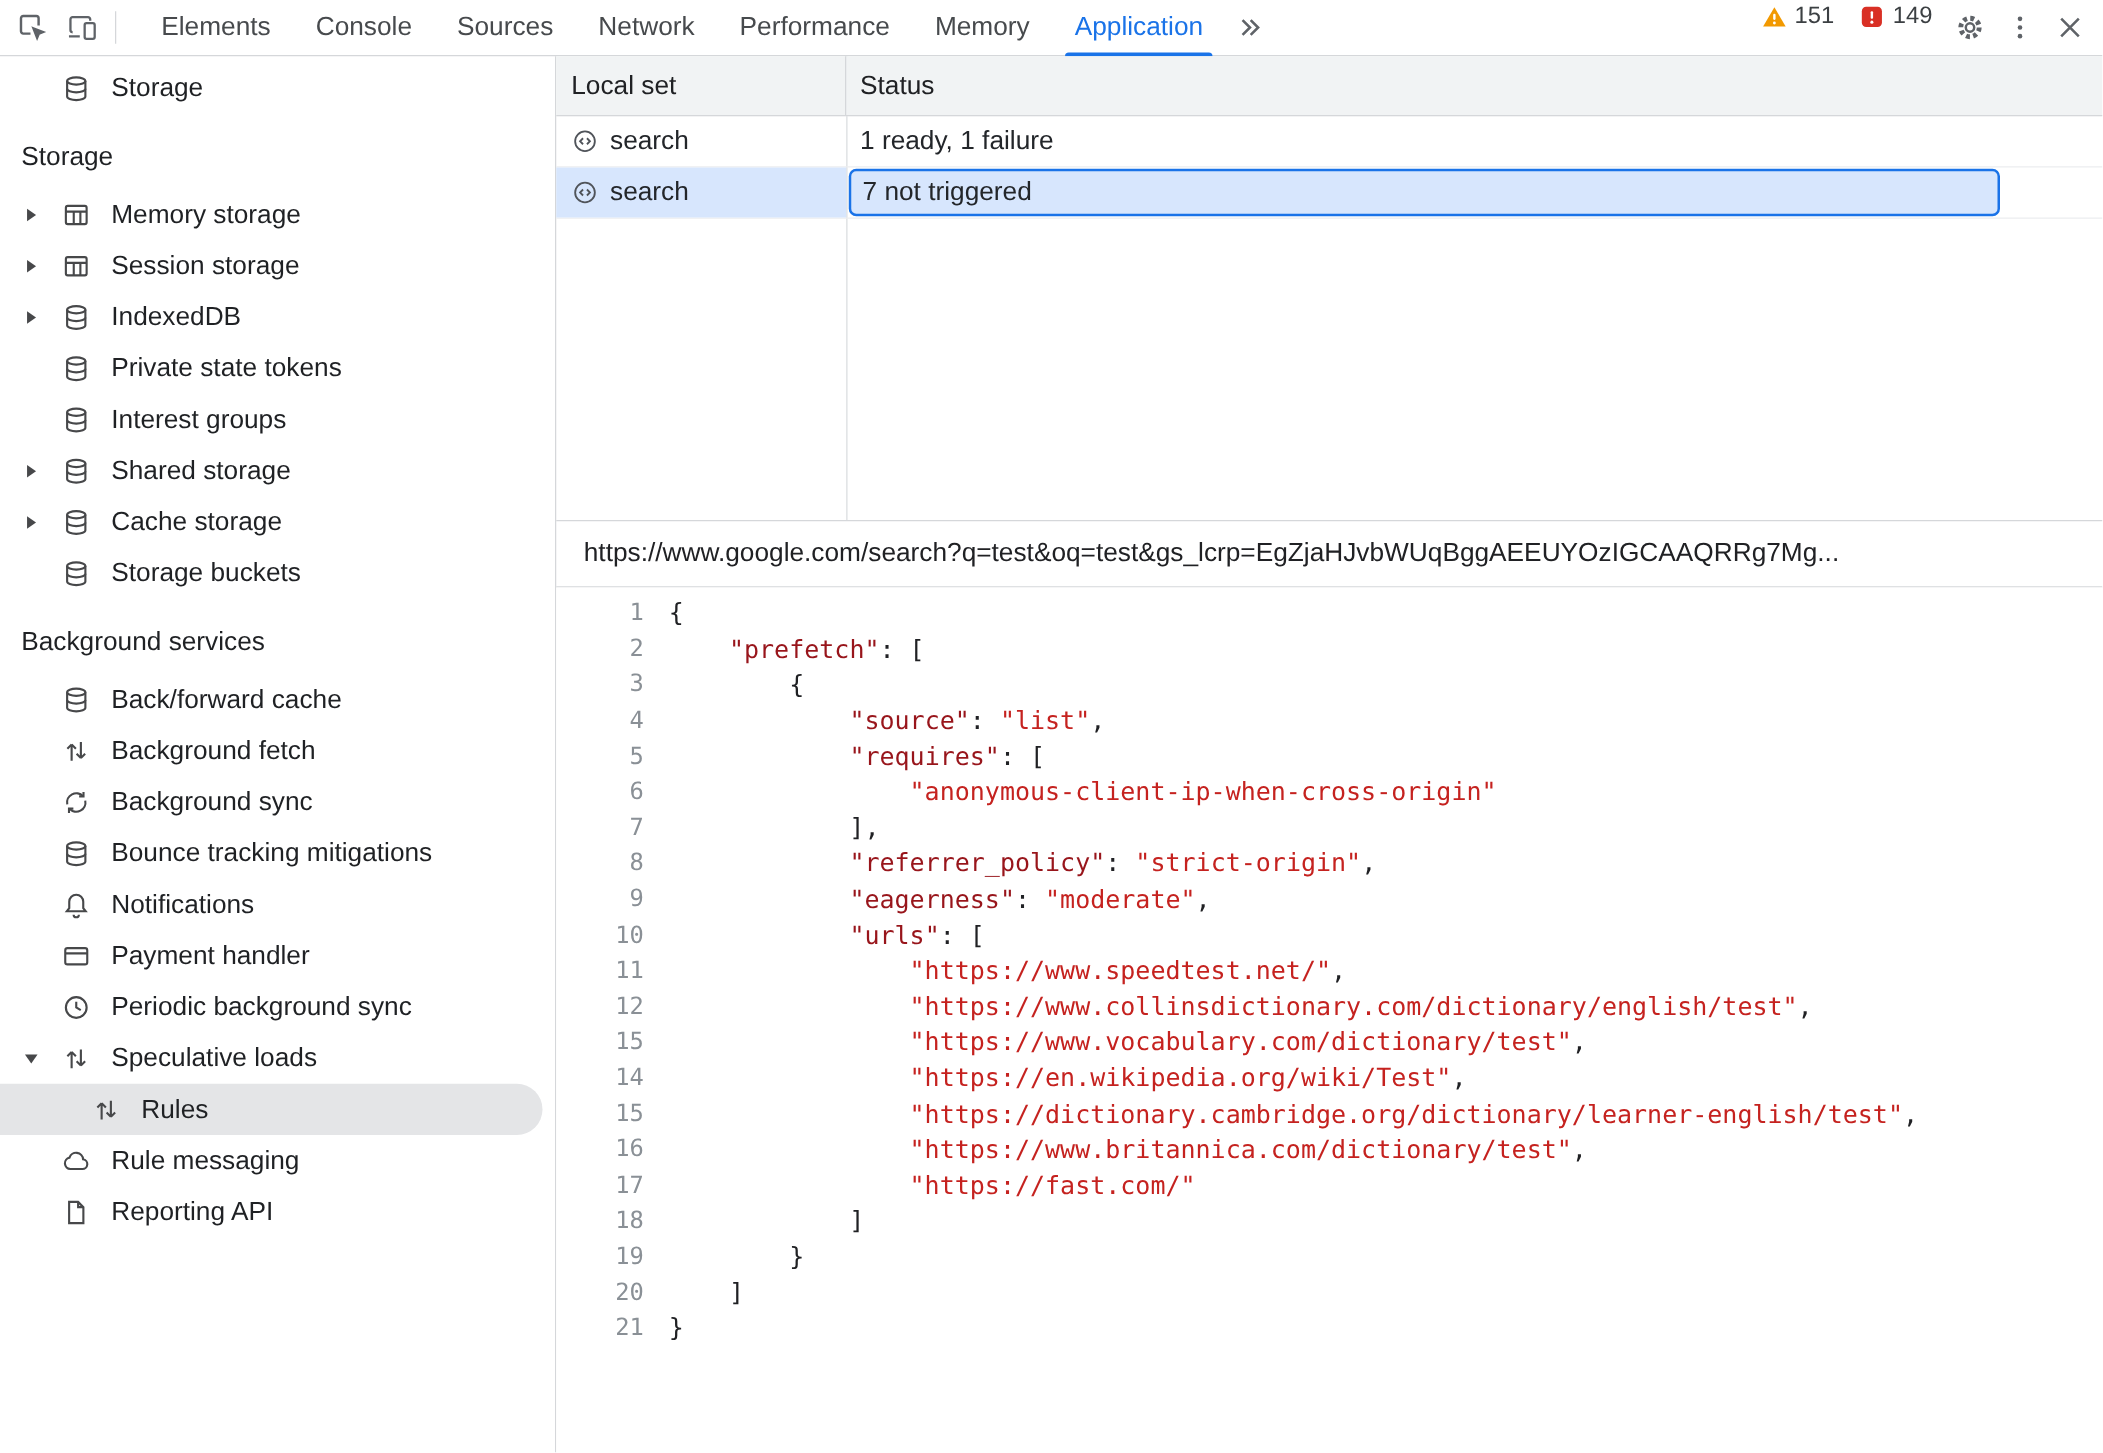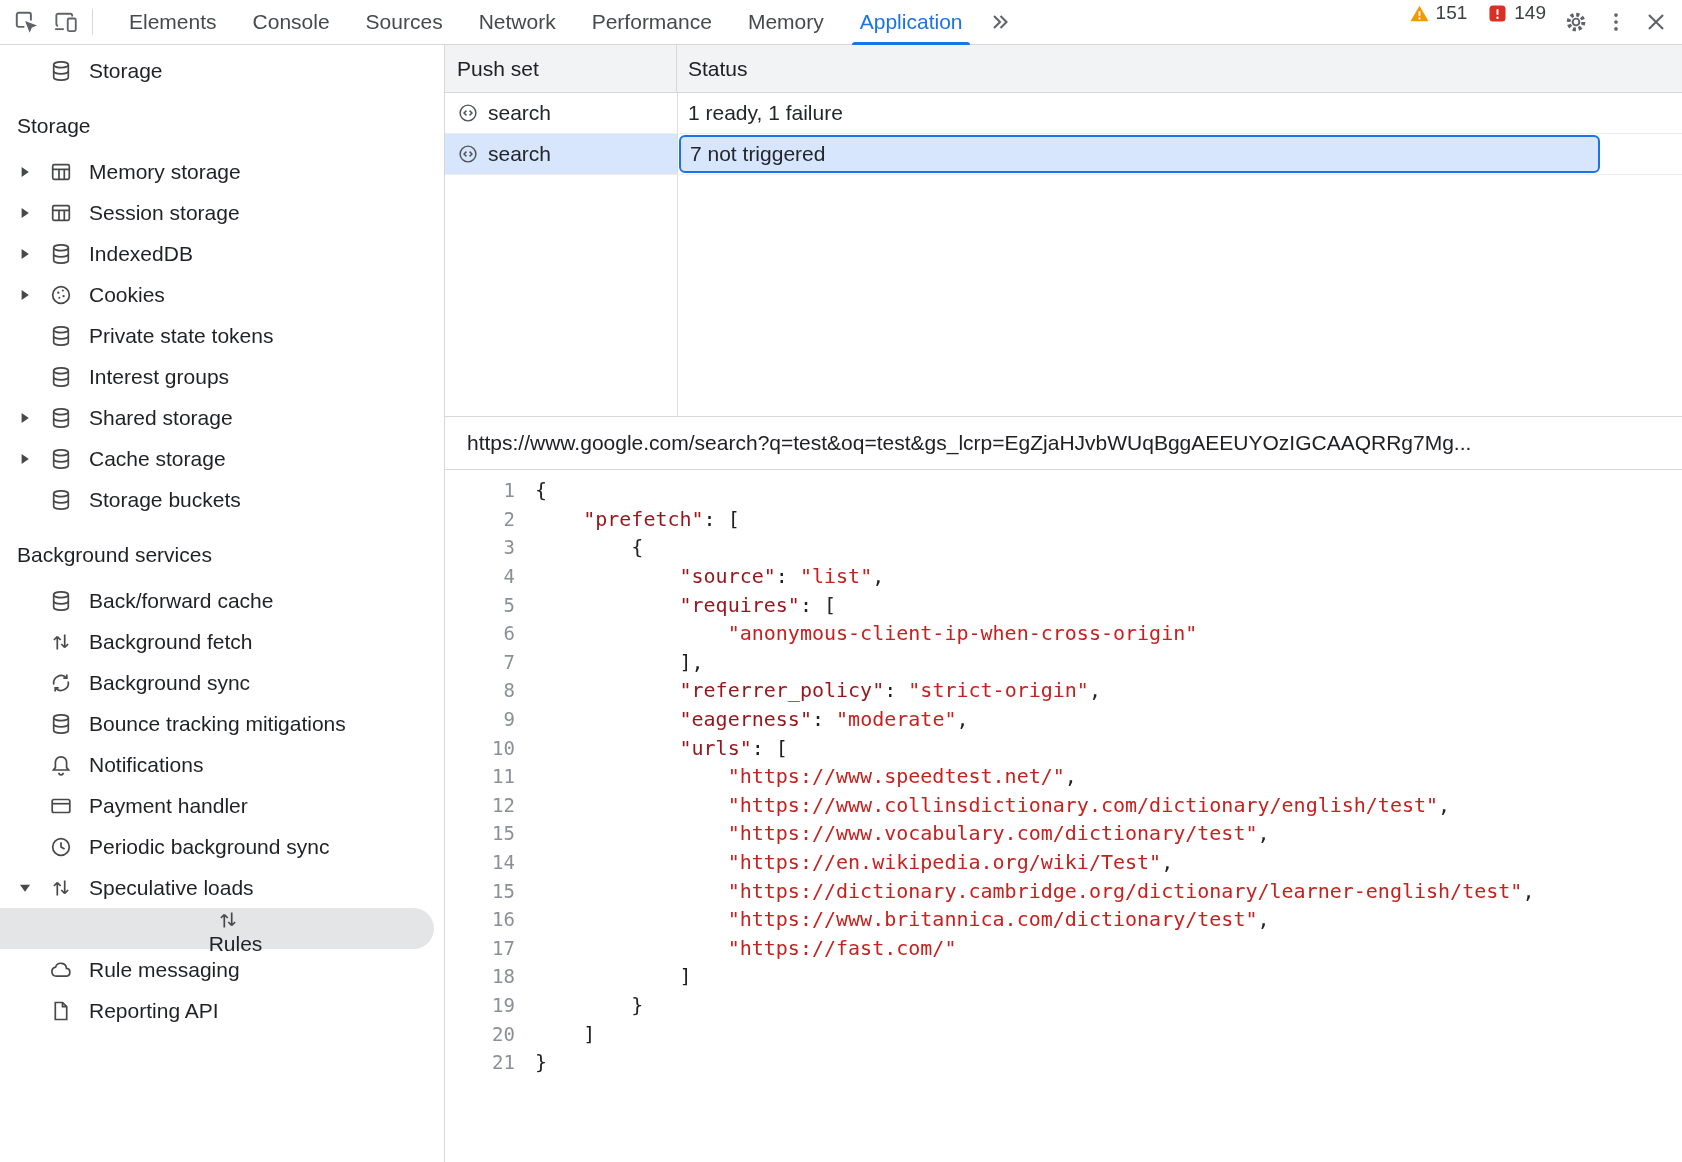--- a/index.html
+++ b/index.html
@@ -25,21 +25,21 @@
   .counter .icon svg { width:21px; height:21px; display:block; }
   .icon { display:inline-flex; align-items:center; justify-content:center; }
 
   
   .dt-body { flex:1; display:flex; min-height:0; }
 
   
   .sidebar { flex:none; width:445px; border-right:1px solid var(--border,#d5d7da); padding-top:5px; overflow:hidden; }
   .tree-item { height:41px; display:flex; align-items:center; padding-left:13px; cursor:default; }
   .tree-item.child { padding-left:37px; }
-  .tree-item.selected { background:var(--sidebar-selected,#e4e5e7); border-radius:0 100px 100px 0; margin-right:10px;flex-direction:column; }
+  .tree-item.selected { background:var(--sidebar-selected,#e4e5e7); border-radius:0 100px 100px 0; margin-right:10px; }
   .expander { width:36px; flex:none; display:flex; align-items:center; justify-content:flex-start;
               padding-left:6px; color:var(--icon,#47484a); }
   .expander svg { display:block; }
   .expander.expanded svg { transform:rotate(90deg); }
   .tree-icon { width:24px; height:24px; flex:none; margin-right:16px; color:var(--icon,#47484a); }
   .tree-icon svg { width:24px; height:24px; display:block; }
   .tree-item .label { font-size:21px; color:#1f2124; white-space:nowrap; }
   .section-header { font-size:21px; font-weight:500; color:#1f2124; padding:23px 0 13px 17px; }
 
   
@@ -219,37 +219,20 @@
           <span class="icon tree-icon">
             <svg viewBox="0 0 24 24" fill="none" stroke="currentColor" stroke-width="1.7">
               <ellipse cx="12" cy="5.8" rx="7.3" ry="2.9"></ellipse>
               <path d="M4.7 5.8v12.4c0 1.6 3.27 2.9 7.3 2.9s7.3-1.3 7.3-2.9V5.8"></path>
               <path d="M4.7 12c0 1.6 3.27 2.9 7.3 2.9s7.3-1.3 7.3-2.9"></path>
             </svg>
           </span>
           <span class="label">IndexedDB</span>
         </div>
         <div class="tree-item">
-          <span class="expander">
-            <svg width="12" height="12" viewBox="0 0 10 10">
-              <path d="M2.2 0.8l6 4.2-6 4.2z" fill="currentColor"></path>
-            </svg>
-          </span>
-          <span class="icon tree-icon">
-            <svg viewBox="0 0 24 24" fill="none" stroke="currentColor" stroke-width="1.7">
-              <circle cx="12" cy="12" r="8.3"></circle>
-              <circle cx="9.3" cy="9.7" r="1.15" fill="currentColor" stroke="none"></circle>
-              <circle cx="14.6" cy="13.2" r="1.15" fill="currentColor" stroke="none"></circle>
-              <circle cx="10.3" cy="14.8" r="1" fill="currentColor" stroke="none"></circle>
-              <circle cx="13.8" cy="7.6" r="1" fill="currentColor" stroke="none"></circle>
-            </svg>
-          </span>
-          <span class="label">Cookies</span>
-        </div>
-        <div class="tree-item">
           <span class="expander"></span>
           <span class="icon tree-icon">
             <svg viewBox="0 0 24 24" fill="none" stroke="currentColor" stroke-width="1.7">
               <ellipse cx="12" cy="5.8" rx="7.3" ry="2.9"></ellipse>
               <path d="M4.7 5.8v12.4c0 1.6 3.27 2.9 7.3 2.9s7.3-1.3 7.3-2.9V5.8"></path>
               <path d="M4.7 12c0 1.6 3.27 2.9 7.3 2.9s7.3-1.3 7.3-2.9"></path>
             </svg>
           </span>
           <span class="label">Private state tokens</span>
         </div>
@@ -419,21 +402,21 @@
             </svg>
           </span>
           <span class="label">Reporting API</span>
         </div>
       </div>
 
     <div class="main">
       <div class="rules-table">
         <div class="body-divider"></div>
         <div class="thead">
-          <div class="th col-rule">Push set</div>
+          <div class="th col-rule">Local set</div>
           <div class="th col-status">Status</div>
         </div>
         <div id="rule-rows">
             <div class="rule-row">
               <div class="cell col-rule">
                 <span class="icon ruleset-icon">
                   <svg viewBox="0 0 24 24" fill="none" stroke="currentColor" stroke-width="1.6">
                     <circle cx="12" cy="12" r="8.6"></circle>
                     <path d="M10.3 9.4L7.7 12l2.6 2.6M13.7 9.4l2.6 2.6-2.6 2.6"></path>
                   </svg>

